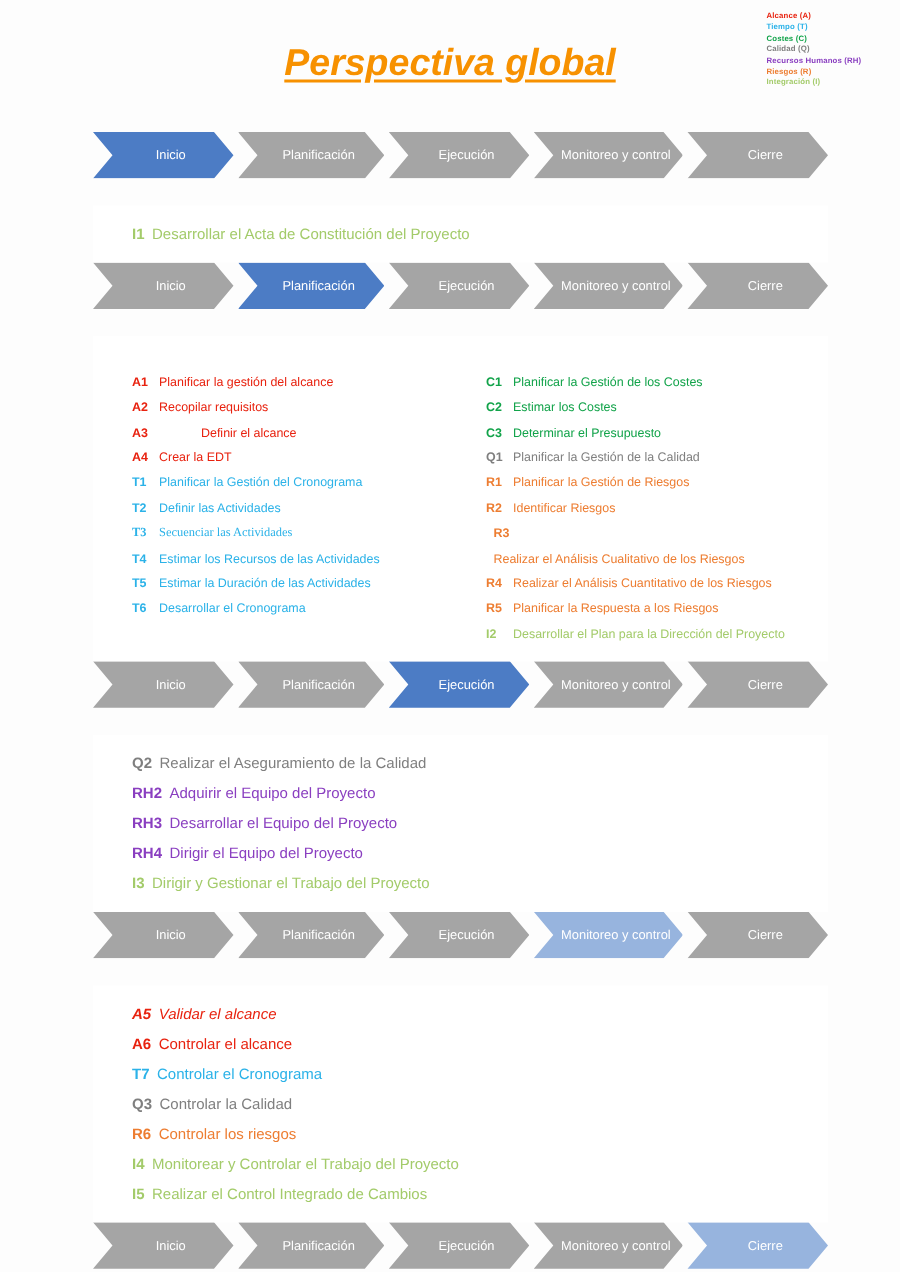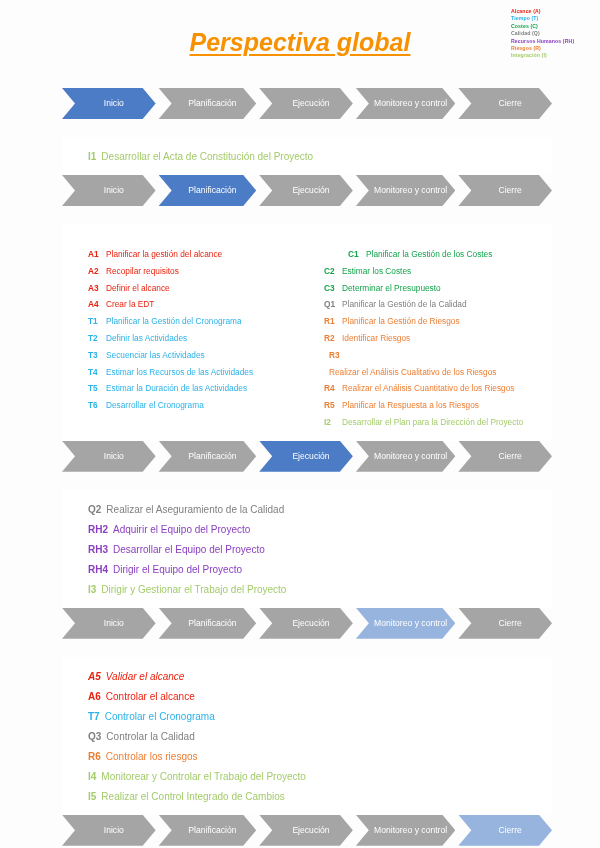--- a/index.html
+++ b/index.html
@@ -185,55 +185,55 @@
         <div class="two-col">
           <div class="col left">
             <div class="row small" style="color: rgb(232, 34, 15);">
               <span class="code">A1</span>
               <span class="txt">Planificar la gestión del alcance</span>
             </div>
             <div class="row small" style="color: rgb(232, 34, 15);">
               <span class="code">A2</span>
               <span class="txt">Recopilar requisitos</span>
             </div>
-            <div class="row small" style="color: rgb(232, 34, 15);">
+            <div class="row small" style="color: rgb(232, 34, 15); gap: 28px;">
               <span class="code">A3</span>
               <span class="txt">Definir el alcance</span>
             </div>
             <div class="row small" style="color: rgb(232, 34, 15);">
               <span class="code">A4</span>
               <span class="txt">Crear la EDT</span>
             </div>
             <div class="row small" style="color: rgb(43, 178, 232);">
               <span class="code">T1</span>
               <span class="txt">Planificar la Gestión del Cronograma</span>
             </div>
             <div class="row small" style="color: rgb(43, 178, 232);">
               <span class="code">T2</span>
               <span class="txt">Definir las Actividades</span>
             </div>
-            <div class="row small" style="color: rgb(43, 178, 232);">
+            <div class="row small" style="color: rgb(43, 178, 232); font-family: Liberation Serif, serif;">
               <span class="code">T3</span>
               <span class="txt">Secuenciar las Actividades</span>
             </div>
             <div class="row small" style="color: rgb(43, 178, 232);">
               <span class="code">T4</span>
               <span class="txt">Estimar los Recursos de las Actividades</span>
             </div>
             <div class="row small" style="color: rgb(43, 178, 232);">
               <span class="code">T5</span>
               <span class="txt">Estimar la Duración de las Actividades</span>
             </div>
             <div class="row small" style="color: rgb(43, 178, 232);">
               <span class="code">T6</span>
               <span class="txt">Desarrollar el Cronograma</span>
             </div>
           </div>
           <div class="col right">
-            <div class="row small" style="color: rgb(18, 163, 74); margin-left: 24px;">
+            <div class="row small" style="color: rgb(18, 163, 74);">
               <span class="code">C1</span>
               <span class="txt">Planificar la Gestión de los Costes</span>
             </div>
             <div class="row small" style="color: rgb(18, 163, 74);">
               <span class="code">C2</span>
               <span class="txt">Estimar los Costes</span>
             </div>
             <div class="row small" style="color: rgb(18, 163, 74);">
               <span class="code">C3</span>
               <span class="txt">Determinar el Presupuesto</span>

